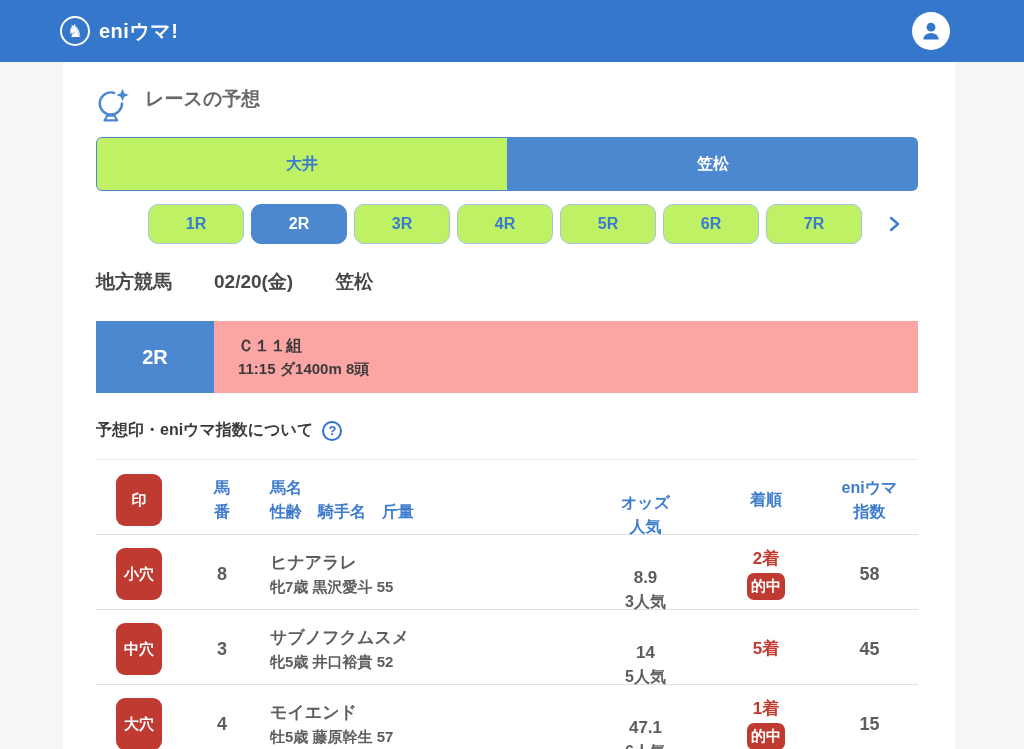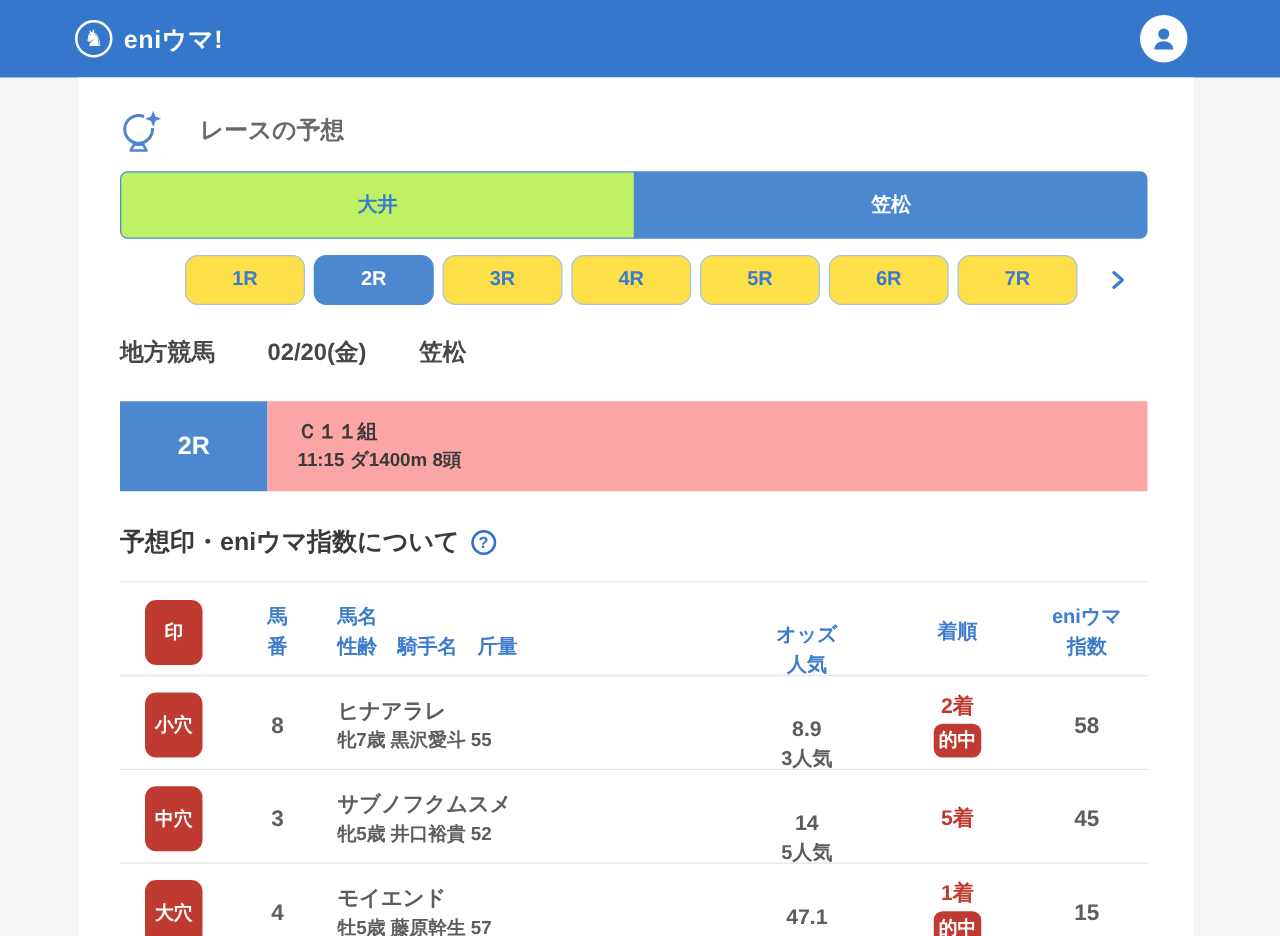--- a/index.html
+++ b/index.html
@@ -28,40 +28,40 @@
     width:38px; height:38px; background:#fff; border-radius:50%;
     display:flex; align-items:center; justify-content:center; cursor:pointer;
   }
   
   .card {
     position:absolute; left:63px; top:62px;
     width:892px; height:687px; background:#fff;
     padding:0 37px 0 33px; overflow:hidden;
   }
   
-  .section-heading { margin-top:24px; display:flex; align-items:center; gap:30px; }
+  .section-heading { margin-top:24px; display:flex; align-items:flex-start; gap:15px; }
   .section-heading .title { font-size:19px; color:#686868; }
   
   .track-tabs { margin-top:15px; display:flex; height:54px; }
   .track-tab {
     flex:1; display:flex; align-items:center; justify-content:center;
     font-size:16px; cursor:pointer;
   }
   .track-tab.inactive {
     background:#bef264; color:#3b7ad1;
     border:1px solid #4c88d0; border-radius:6px 0 0 6px;
   }
   .track-tab.active {
     background:#4c88d0; color:#fff; border-radius:0 6px 6px 0;
   }
   
   .race-row { margin-top:13px; display:flex; align-items:center; gap:7px; padding-left:52px; }
   .race-btn {
     width:96px; height:40px; border-radius:10px;
-    border:1px solid #a6c2e7; background:#fde047; color:#3b7ad1;
+    border:1px solid #a6c2e7; background:#bef264; color:#3b7ad1;
     font-size:16px; display:flex; align-items:center; justify-content:center;
     cursor:pointer;
   }
   .race-btn.active { background:#4c88d0; border-color:#4c88d0; color:#fff; }
   .race-next { margin-left:17px; display:flex; align-items:center; cursor:pointer; }
   
   .meta-line { margin-top:25px; display:flex; gap:42px; font-size:19px; color:#474747;align-items:center; }
   
   .race-banner { margin-top:26px; height:72px; display:flex; }
   .race-banner .no {
@@ -69,21 +69,21 @@
     display:flex; align-items:center; justify-content:center;
   }
   .race-banner .info {
     flex:1; background:#fca5a5; color:#3a3a3a;
     padding:13px 0 0 24px; line-height:23px;
   }
   .race-banner .info .line1 { font-size:16px; }
   .race-banner .info .line2 { font-size:15px; }
   
   .info-line { margin-top:27px; display:flex; align-items:center; gap:9px; }
-  .info-line .txt { font-size:20px; color:#3a3a3a; }
+  .info-line .txt { font-size:16px; color:#3a3a3a; }
   .help {
     width:20px; height:20px; border:2px solid #2f6fd0; border-radius:50%;
     color:#2f6fd0; font-size:13px; display:flex; align-items:center; justify-content:center;
     cursor:pointer;
   }
   
   .ptable { margin-top:18px; }
   .trow {
     display:grid;
     grid-template-columns:86px 80px 1fr 120px 110px 97px;

